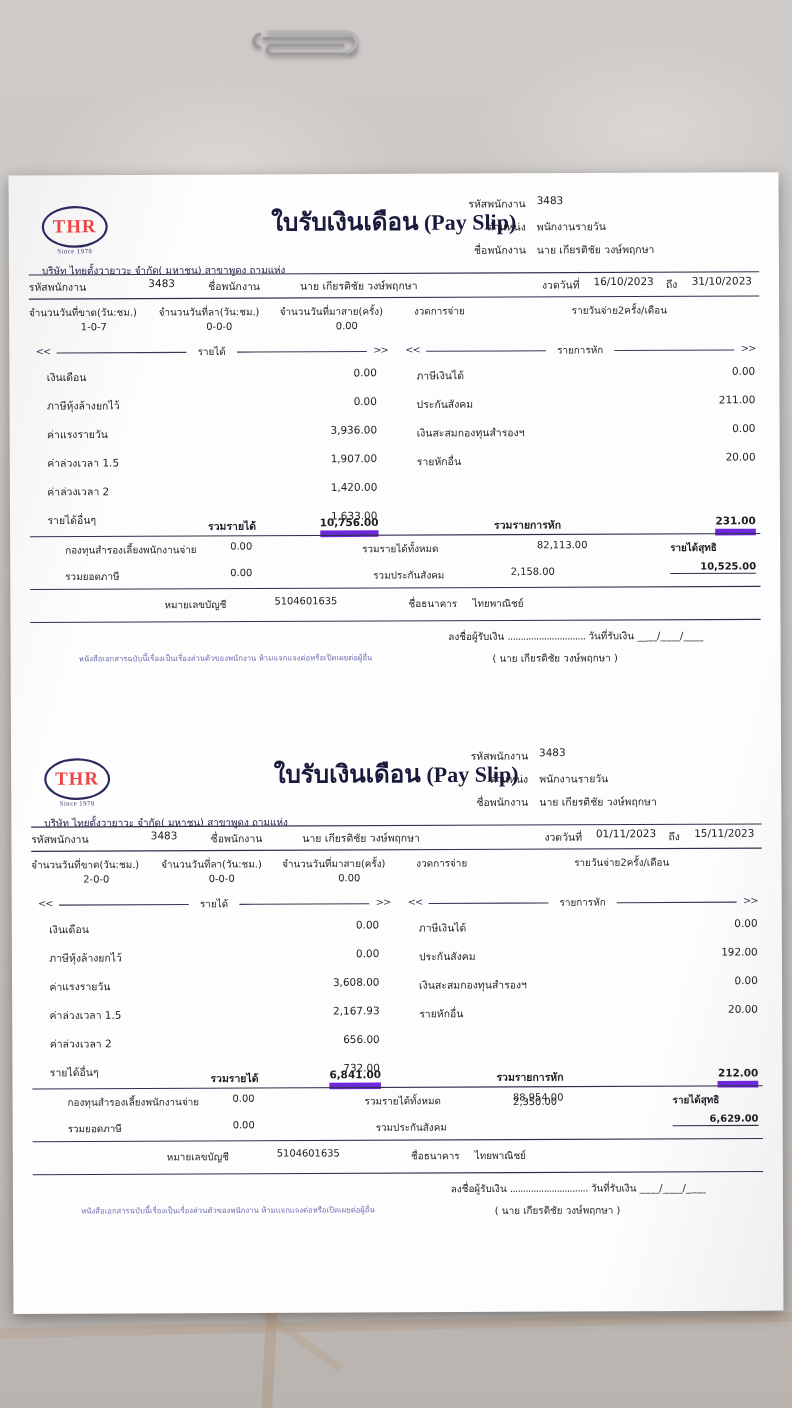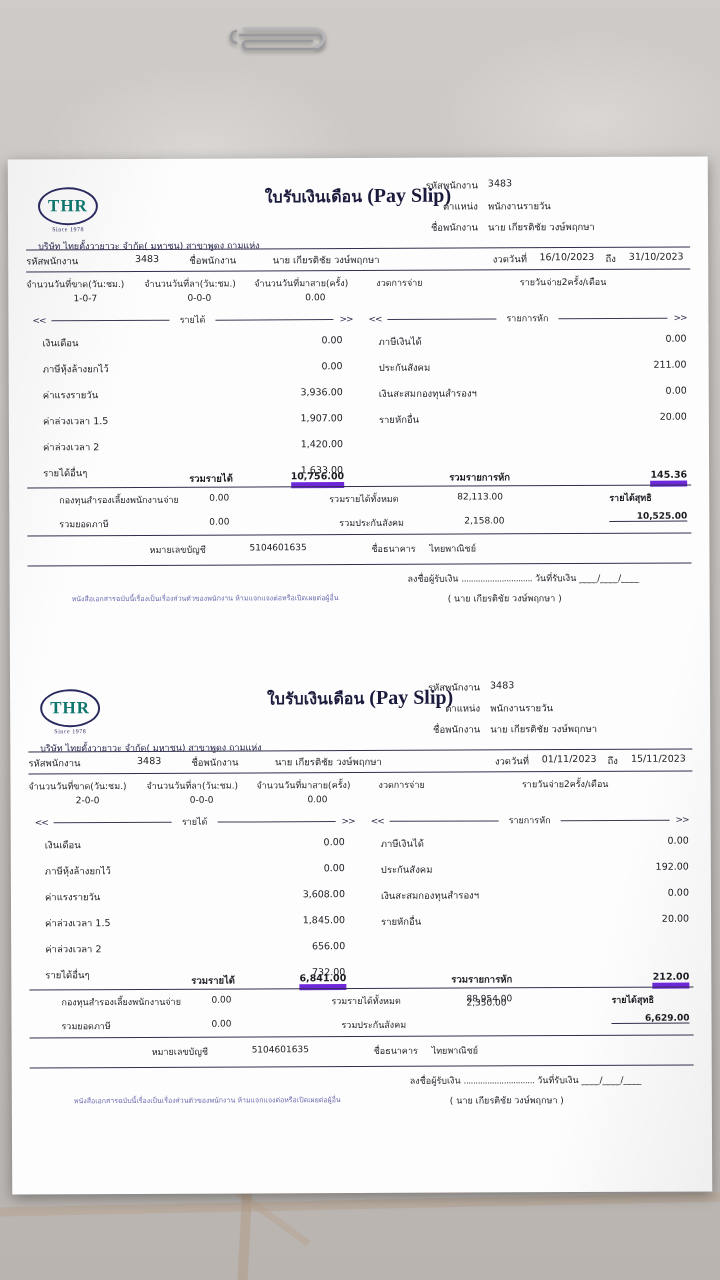--- a/index.html
+++ b/index.html
@@ -38,29 +38,29 @@
   }
   .slip{position:absolute;left:0;width:700px;color:#1b1b22;}
   .slip.one{top:6px;height:480px;}
   .slip.two{top:508px;height:500px;}
 
   
   .logo{position:absolute;left:30px;top:22px;width:60px;height:48px;}
   .logo .oval{
     width:56px;height:34px;border:2.2px solid #2a2a60;border-radius:50%;
     display:flex;align-items:center;justify-content:center;
-    font-family:"Liberation Serif",serif;font-weight:bold;font-size:17px;letter-spacing:1px;color:#0f766e;
+    font-family:"Liberation Serif",serif;font-weight:bold;font-size:17px;letter-spacing:1px;color:#ef4444;
   }
   .logo .since{font-size:6px;text-align:center;color:#2a2a60;margin-top:1px;letter-spacing:.5px;}
 
   .title{
     position:absolute;left:0;right:0;top:20px;text-align:center;
     font-size:20px;font-weight:bold;color:#1a1a3c;
   }
-  .title .th{font-family:"DejaVu Sans",sans-serif;font-size:16px;text-align:right;}
+  .title .th{font-family:"DejaVu Sans",sans-serif;font-size:22px;text-align:right;}
 
   .hdr-right{position:absolute;right:18px;top:14px;width:300px;font-size:9.5px;}
   .hdr-row{display:flex;justify-content:flex-start;margin-bottom:6px;}
   .hdr-row .lbl{width:88px;text-align:right;padding-right:10px;font-family:"DejaVu Sans",sans-serif;}
   .hdr-row .val{font-family:"DejaVu Sans",sans-serif;}
 
   .company{
     position:absolute;left:30px;top:74px;font-size:9px;color:#22224a;
     font-family:"DejaVu Sans",sans-serif;
   }
@@ -245,29 +245,29 @@
           <span class="amt">20.00</span>
         </div>
     </div>
 
     <div class="tot" style="left:180px;top:306px;">รวมรายได้</div>
     <div class="tot" style="left:265px;top:306px;width:70px;text-align:right;">
       <span class="line">10,756.00</span>
     </div>
     <div class="tot" style="left:440px;top:306px;">รวมรายการหัก</div>
     <div class="tot" style="left:608px;top:306px;width:70px;text-align:right;">
-      <span class="line">145.36</span>
+      <span class="line">231.00</span>
     </div>
 
     <div class="rule" style="top:322px;"></div>
 
     <div class="mini" style="left:50px;top:328px;">กองทุนสำรองเลี้ยงพนักงานจ่าย</div>
     <div class="mini" style="left:200px;top:328px;">0.00</div>
     <div class="mini" style="left:320px;top:328px;">รวมรายได้ทั้งหมด</div>
-    <div class="mini" style="left:448px;top:328px;"><span>82,113.00</span></div>
+    <div class="mini" style="left:479px;top:328px;"><span>82,113.00</span></div>
     <div class="mini" style="left:600px;top:328px;font-weight:bold;">รายได้สุทธิ</div>
 
     <div class="mini" style="left:50px;top:352px;">รวมยอดภาษี</div>
     <div class="mini" style="left:200px;top:352px;">0.00</div>
     <div class="mini" style="left:330px;top:352px;">รวมประกันสังคม</div>
     <div class="mini" style="left:455px;top:352px;">2,158.00</div>
     <div class="mini" style="left:600px;top:348px;width:78px;text-align:right;font-weight:bold;border-bottom:1px solid #30304c;">10,525.00</div>
 
     <div class="rule" style="top:370px;"></div>
 
@@ -368,21 +368,21 @@
       <div class="li">
           <span class="nm">ภาษีหุ้งล้างยกไว้</span>
           <span class="amt">0.00</span>
         </div>
       <div class="li">
           <span class="nm">ค่าแรงรายวัน</span>
           <span class="amt">3,608.00</span>
         </div>
       <div class="li">
           <span class="nm">ค่าล่วงเวลา 1.5</span>
-          <span class="amt">1,845.00</span>
+          <span class="amt">2,167.93</span>
         </div>
       <div class="li">
           <span class="nm">ค่าล่วงเวลา 2</span>
           <span class="amt">656.00</span>
         </div>
       <div class="li">
           <span class="nm">รายได้อื่นๆ</span>
           <span class="amt">732.00</span>
         </div>
     </div>

